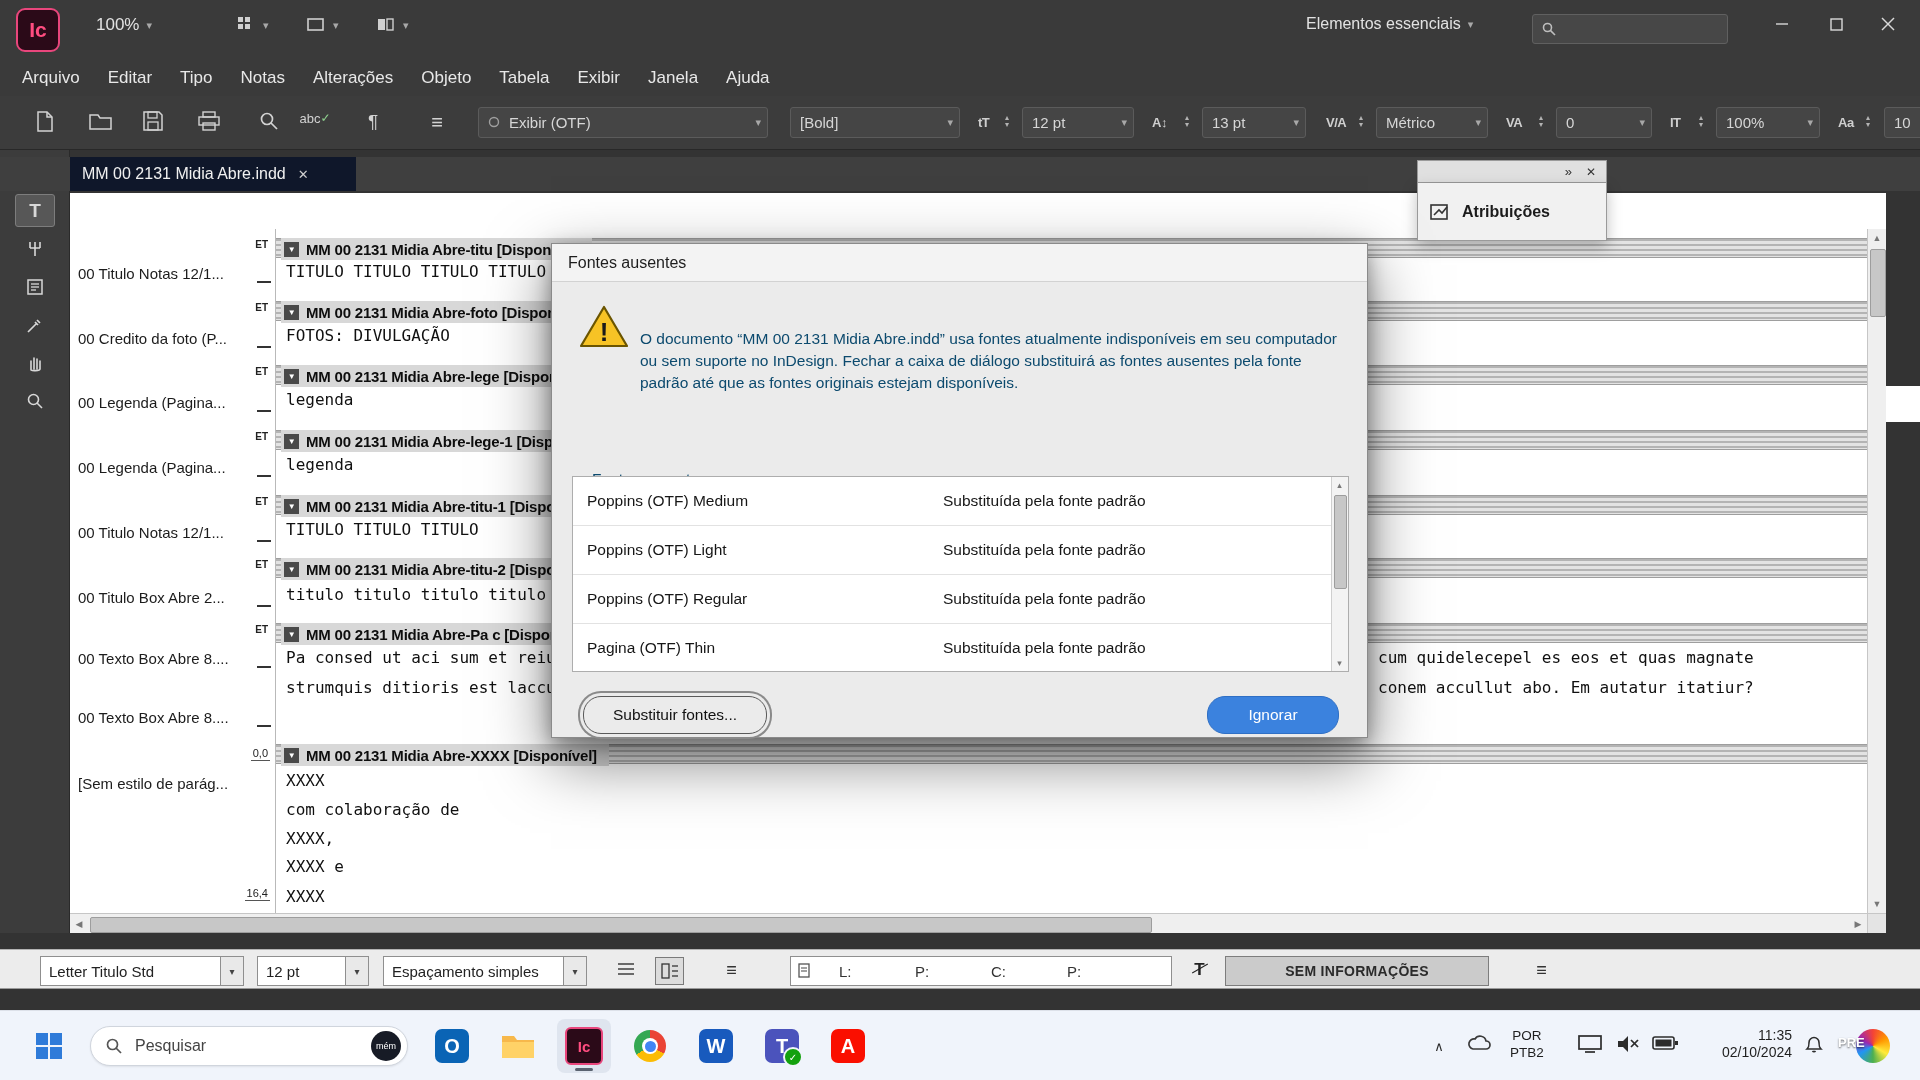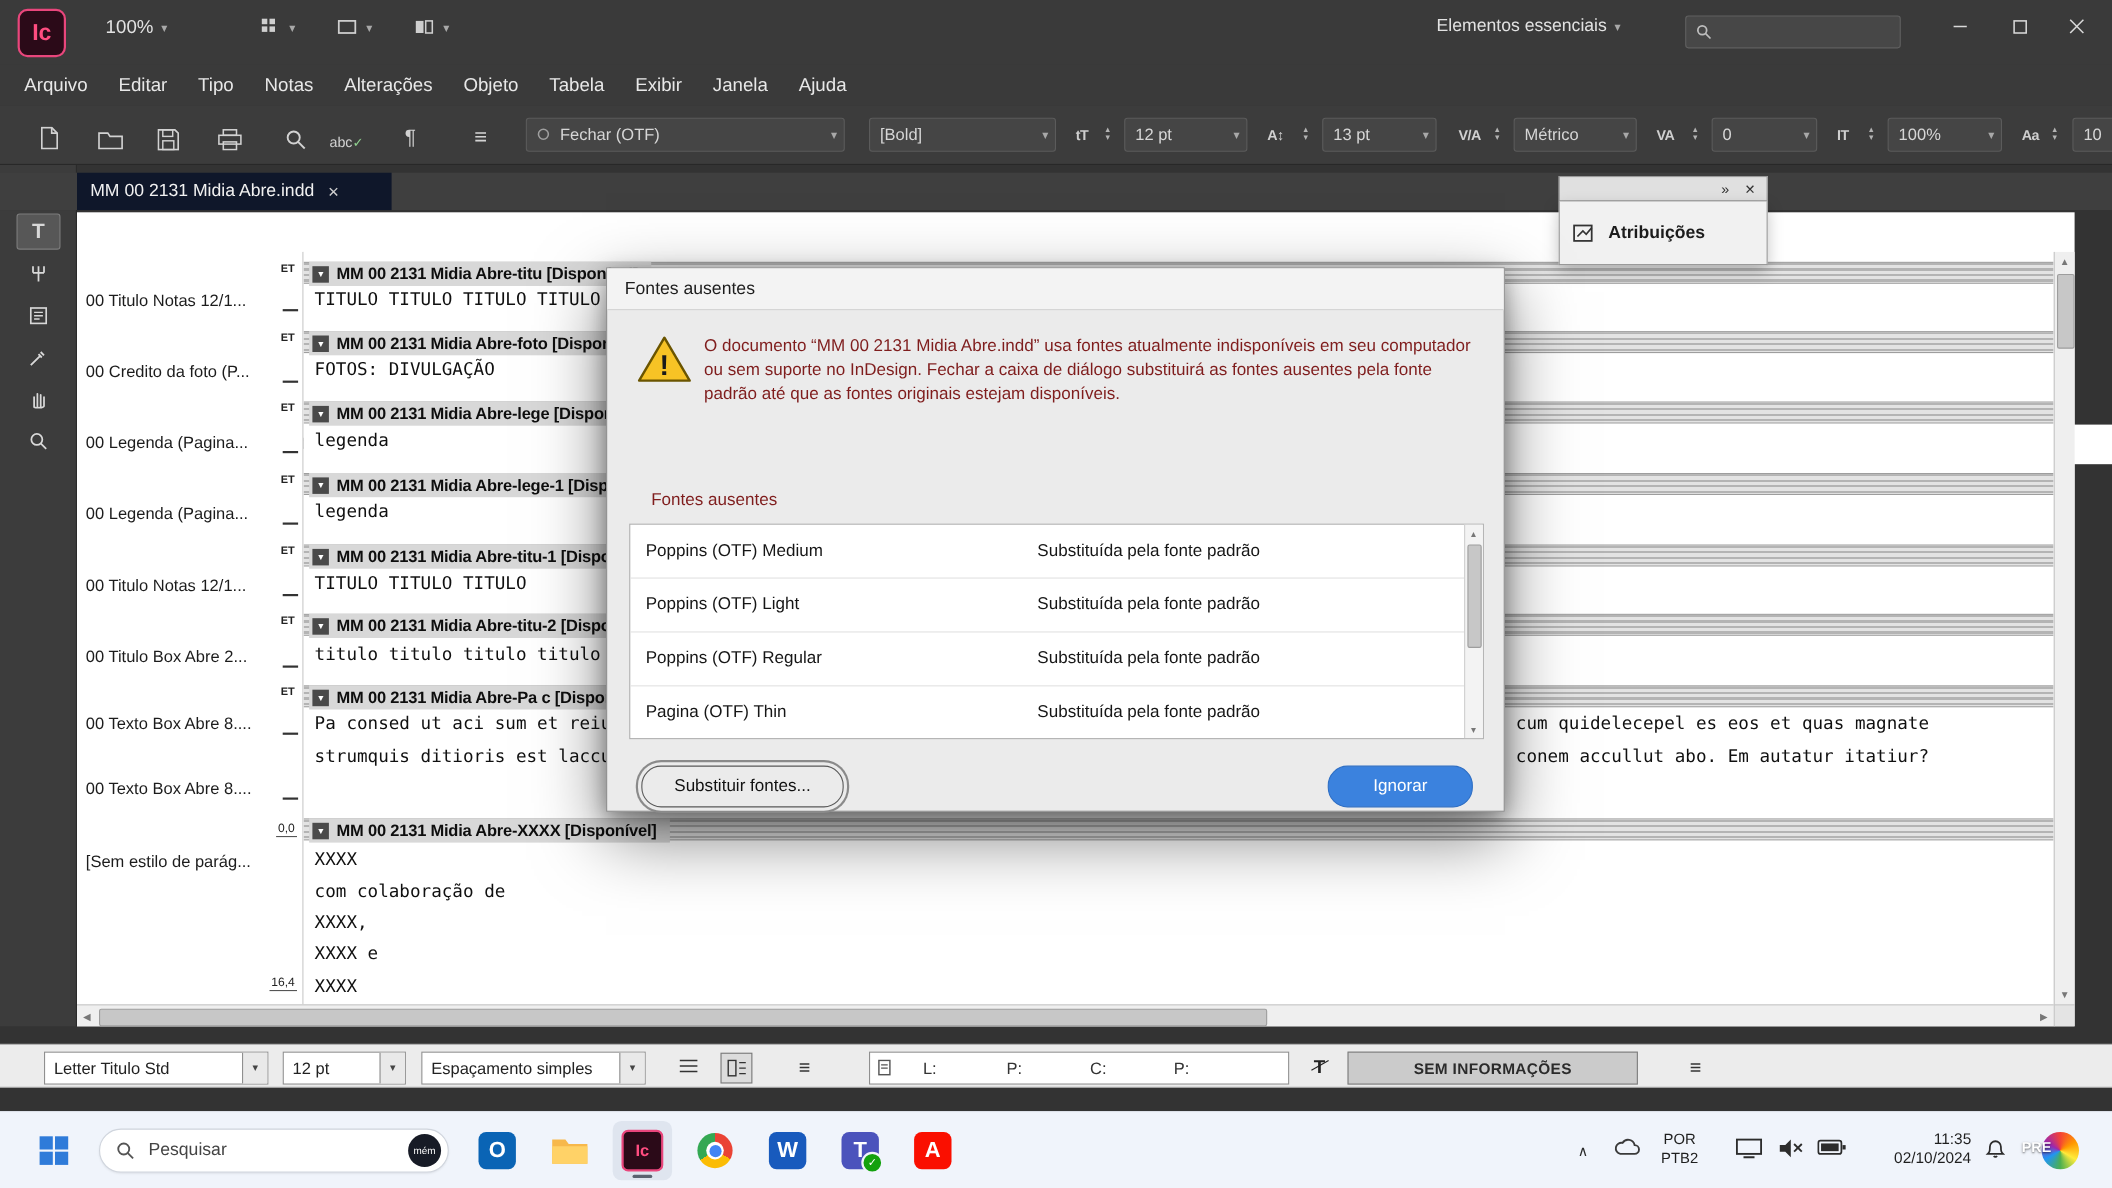--- a/index.html
+++ b/index.html
@@ -15,21 +15,21 @@
   .chev{color:#a8a8a8;font-size:11px;margin-left:7px;}
   .abar-ico{color:#cfcfcf;}
   #appsearch{left:1532px;top:14px;width:196px;height:30px;background:#474747;border:1px solid #606060;
     border-radius:3px;display:flex;align-items:center;padding-left:8px;}
   .winbtn{top:0;width:48px;height:48px;display:flex;align-items:center;justify-content:center;color:#d9d9d9;}
   
   #menubar{left:0;top:59px;width:1920px;height:37px;background:#3a3a3a;display:flex;align-items:center;padding-left:8px;}
   .menu-item{color:#e8e8e8;font-size:17px;padding:0 14px;height:100%;display:flex;align-items:center;}
   
   #toolbar{left:0;top:96px;width:1920px;height:54px;background:#3c3c3c;border-bottom:1px solid #282828;}
-  .tb-ico{top:15px;width:26px;height:26px;display:flex;align-items:flex-end;justify-content:center;color:#d2d2d2;font-size:17px;}
+  .tb-ico{top:15px;width:26px;height:26px;display:flex;align-items:flex-start;justify-content:center;color:#d2d2d2;font-size:17px;}
   .field{display:flex;align-items:center;background:#454545;border:1px solid #5b5b5b;border-radius:3px;
     height:31px;color:#d6d6d6;font-size:15px;padding:0 6px 0 9px;box-sizing:border-box;}
   .field .val{flex:1;white-space:nowrap;overflow:hidden;}
   .tico{color:#cfcfcf;font-size:13px;font-weight:bold;letter-spacing:-0.5px;}
   .stepper{display:flex;flex-direction:column;line-height:7px;font-size:8px;color:#b3b3b3;}
   
   #docTabRow{left:0;top:157px;width:1920px;height:34px;background:#3f3f3f;}
   #docTab{left:70px;top:0;width:286px;height:34px;background:#0f172a;color:#f1f1f1;font-size:16px;
     display:flex;align-items:center;padding:0 12px;gap:12px;}
   #viewTabs{left:70px;top:193px;width:1816px;height:36px;background:#fff;display:flex;}
@@ -67,21 +67,21 @@
   
   #asgHead{left:1417px;top:160px;width:190px;height:23px;background:#e0e0e0;border:1px solid #9a9a9a;
     display:flex;align-items:center;justify-content:flex-end;gap:14px;padding:0 10px;color:#333;}
   #asgBody{left:1417px;top:183px;width:190px;height:58px;background:#f1f1f1;border:1px solid #9a9a9a;border-top:none;
     display:flex;align-items:center;gap:10px;padding:0 12px;box-shadow:0 6px 14px rgba(0,0,0,.25);}
   
   #dialog{left:551px;top:243px;width:817px;height:495px;background:#ebebeb;border:1px solid #8a8a8a;
     box-shadow:0 22px 60px rgba(0,0,0,.5),0 6px 18px rgba(0,0,0,.35);}
   #dlgTitle{left:0;top:0;width:100%;height:38px;background:#f3f3f3;border-bottom:1px solid #d2d2d2;
     display:flex;align-items:center;padding-left:16px;font-size:16px;color:#1d1d1d;}
-  .dlg-text{font-size:15.5px;line-height:22px;color:#7f1d1d;}
+  .dlg-text{font-size:15.5px;line-height:22px;color:#0c4a6e;margin-top:24px;}
   #fontlist{left:20px;top:232px;width:777px;height:196px;background:#fff;border:1px solid #adadad;}
   .fl-row{height:48px;display:flex;align-items:center;border-bottom:1px solid #e2e2e2;font-size:15.5px;color:#161616;}
   .fl-name{width:356px;padding-left:14px;}
   .fl-status{flex:1;}
   #dlgSb{position:absolute;right:0;top:0;width:16px;height:194px;background:#f3f3f3;border-left:1px solid #cfcfcf;}
   .btn-pill{position:absolute;height:36px;border-radius:18px;display:flex;align-items:center;justify-content:center;
     font-size:15.5px;}
   #btnSub{left:31px;top:452px;width:182px;background:#ebebeb;border:1px solid #5a5a5a;color:#111;
     box-shadow:0 0 0 3px #ebebeb,0 0 0 5px #8a8a8a;}
   #btnIgn{left:655px;top:452px;width:130px;background:#3b82de;border:1px solid #2f6fc4;color:#fff;}
@@ -228,21 +228,21 @@
   <div class="tb-ico abs" style="left:424px;font-size:20px;">
     <span>≡</span>
   </div>
 
   <div class="field abs" style="left:478px;top:11px;width:290px;">
     <span style="margin-right:8px;">
       <svg width="13" height="13" viewBox="0 0 13 13">
           <circle cx="6" cy="6" r="4.5" fill="none" stroke="#9f9f9f" stroke-width="1.4"></circle>
         </svg>
     </span>
-    <span class="val">Fechar (OTF)</span>
+    <span class="val">Exibir (OTF)</span>
     <span class="chev">▾</span>
   </div>
   <div class="field abs" style="left:790px;top:11px;width:170px;">
     <span class="val">[Bold]</span>
     <span class="chev">▾</span>
   </div>
 
   <span class="tico abs" style="left:978px;top:19px;">tT</span>
   <span class="stepper abs" style="left:1005px;top:18px;">
     <span>▴</span>

